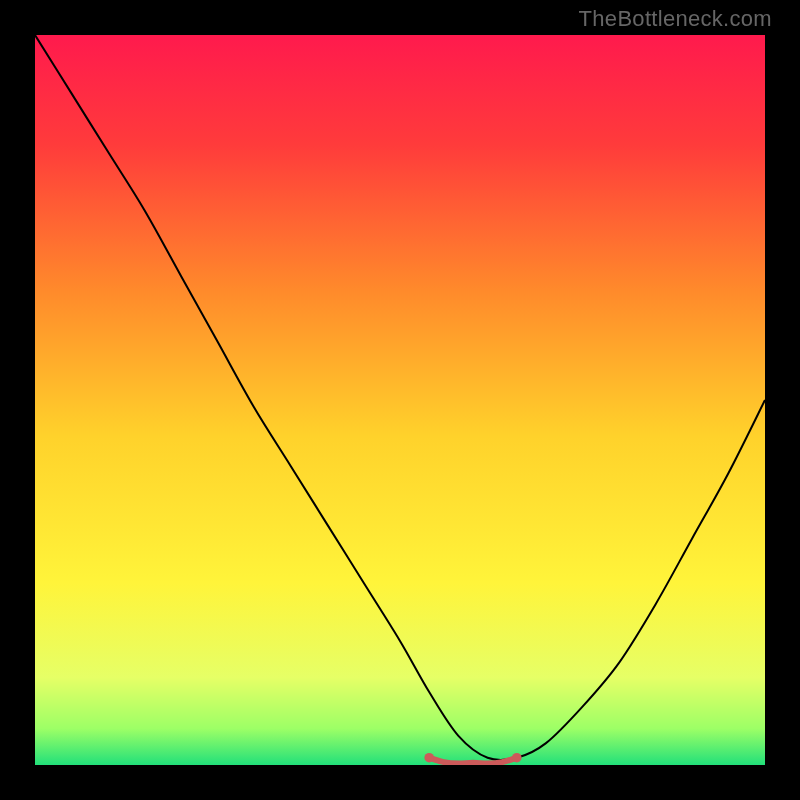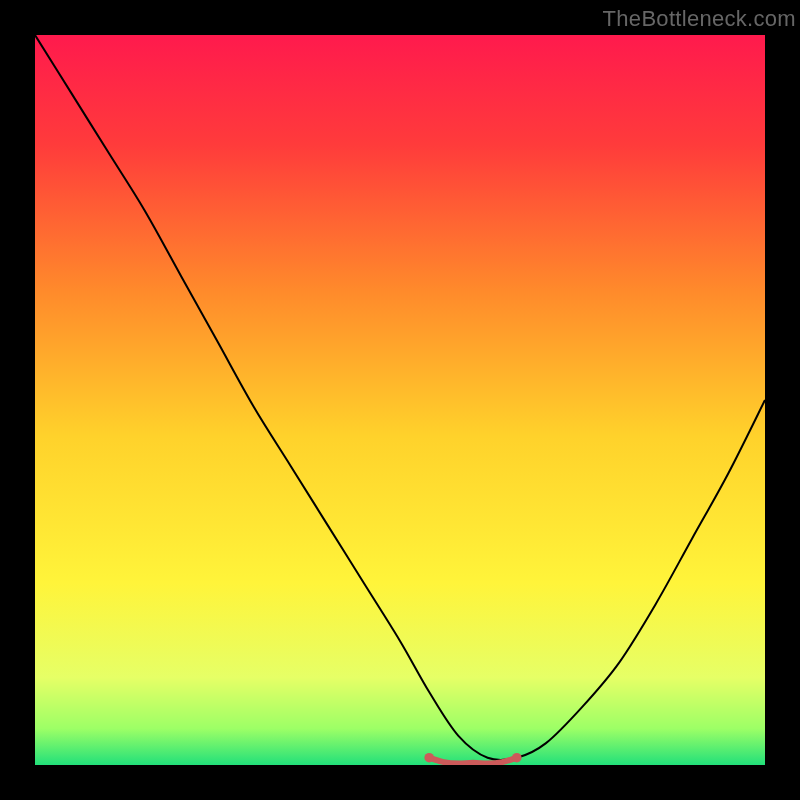--- a/index.html
+++ b/index.html
@@ -13,21 +13,21 @@
   }
   .frame {
     position: relative;
     width: 800px;
     height: 800px;
     background: #000;
   }
   .watermark {
     position: absolute;
     top: 6px;
-    right: 4px;
+    right: 28px;
     color: #666666;
     font-size: 22px;
     font-weight: 500;
     letter-spacing: 0.3px;
     z-index: 10;
     user-select: none;
   }
   .plot {
     position: absolute;
     left: 35px;

